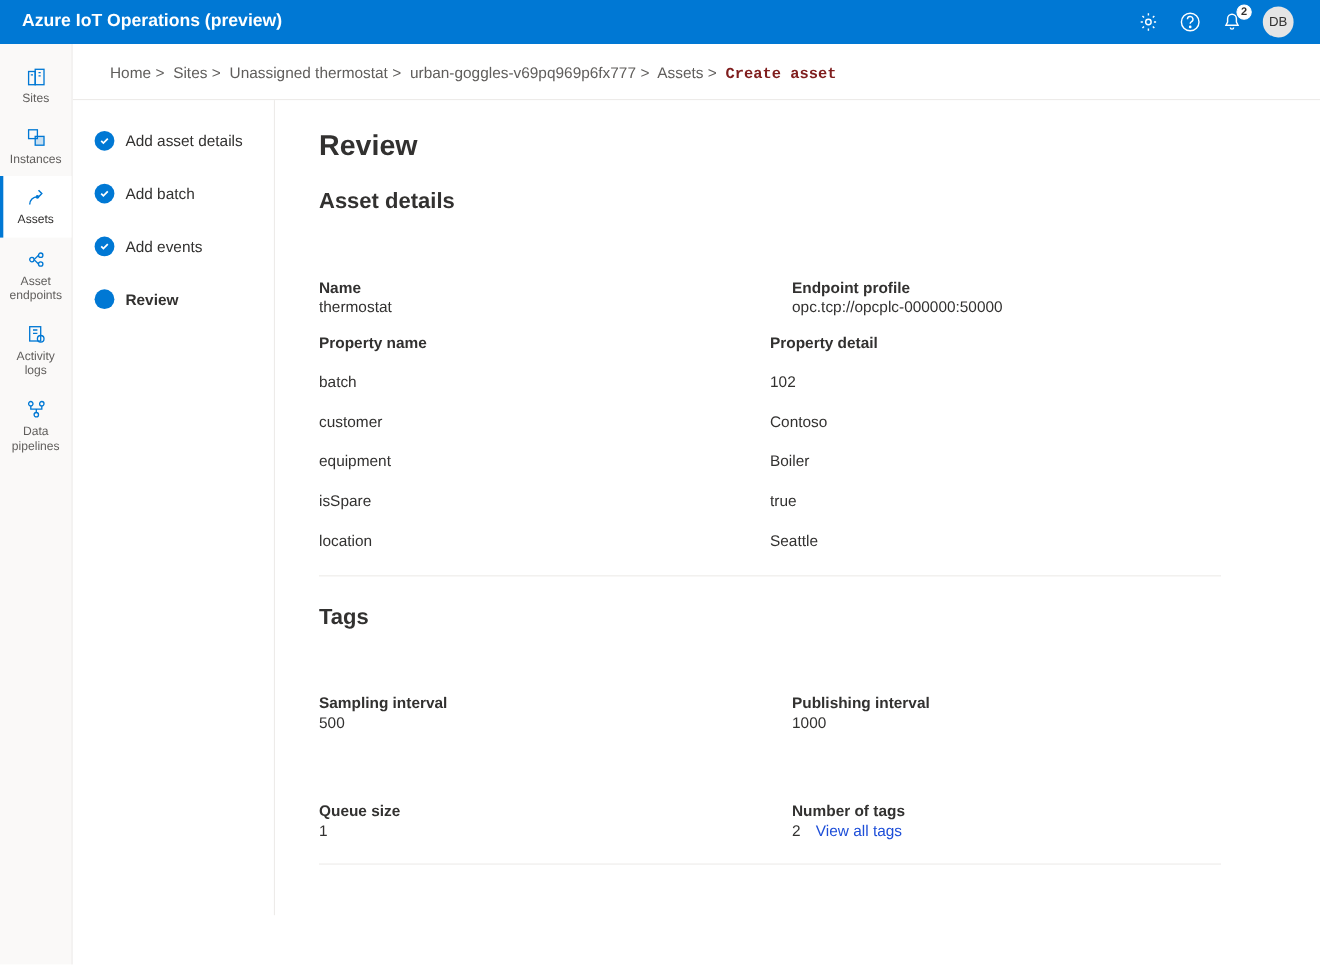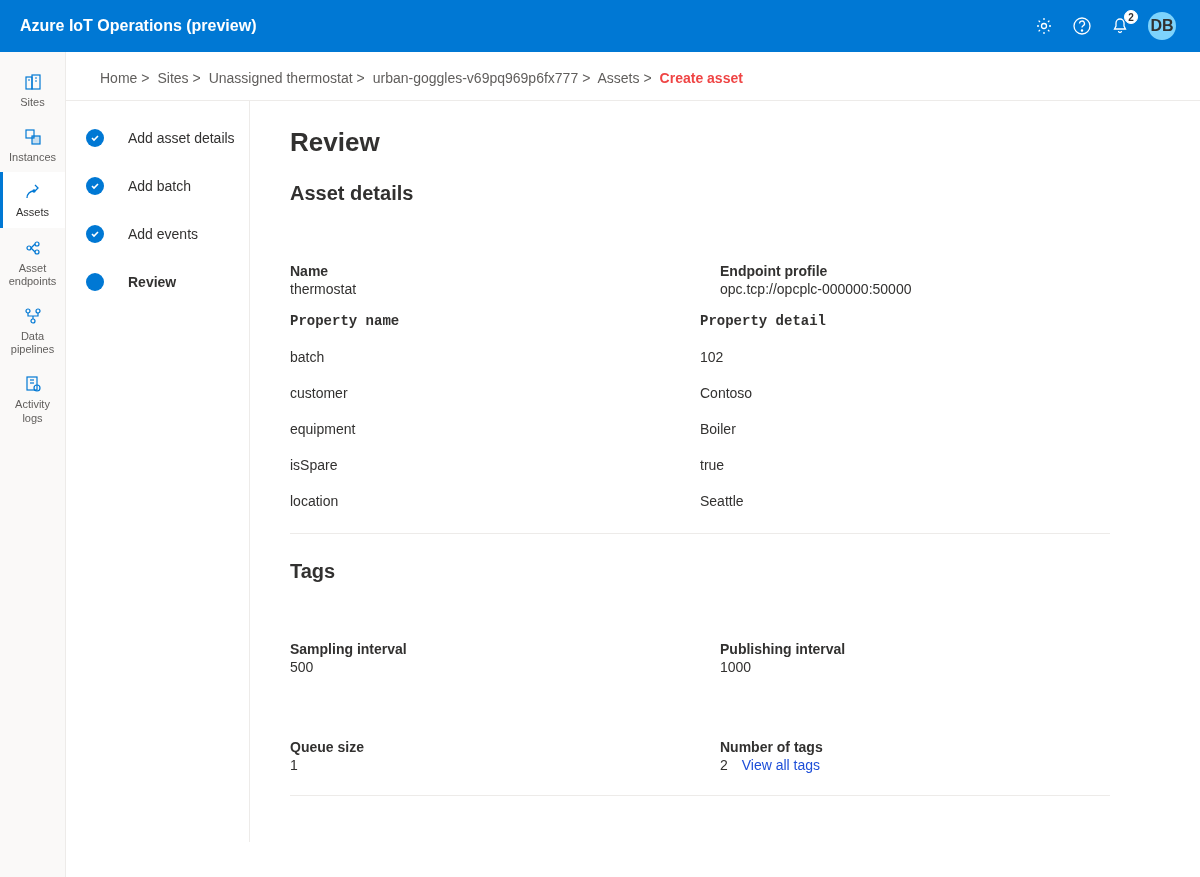--- a/index.html
+++ b/index.html
@@ -1,52 +1,52 @@
 <!DOCTYPE html>
 <html><head>
 <meta charset="utf-8">
 <style>
   * { box-sizing: border-box; margin: 0; padding: 0; }
   html, body { height: 100%; font-family: "Segoe UI", -apple-system, BlinkMacSystemFont, sans-serif; font-size: 14px; color: #323130; background: #fff; }
   .app { display: flex; flex-direction: column; height: 100vh; width: 100vw; overflow: hidden; }
-  .topbar { height: 52px; background: #0078d4; color: #fff; display: flex; align-items: center; padding: 0 24px 0 20px; }
+  .topbar { height: 40px; background: #0078d4; color: #fff; display: flex; align-items: center; padding: 0 24px 0 20px; }
   .topbar-title { font-size: 16px; font-weight: 600; flex: 1; }
   .topbar-right { display: flex; align-items: center; gap: 18px; }
   .topbar-icon { width: 20px; height: 20px; display: flex; align-items: center; justify-content: center; cursor: pointer; }
   .notif-wrap { position: relative; }
   .notif-badge { position: absolute; top: -6px; right: -8px; background: #fff; color: #323130; font-size: 10px; border-radius: 8px; min-width: 14px; height: 14px; display: flex; align-items: center; justify-content: center; padding: 0 3px; font-weight: 600; border: 1px solid #fff; }
-  .avatar { width: 28px; height: 28px; border-radius: 50%; background: #7dd3fc; color: #323130; display: flex; align-items: center; justify-content: center; font-size: 16px; font-weight: 700; }
+  .avatar { width: 28px; height: 28px; border-radius: 50%; background: #e5e5e5; color: #323130; display: flex; align-items: center; justify-content: center; font-size: 12px; font-weight: 400; }
   .body-row { flex: 1; display: flex; overflow: hidden; }
   .sidenav { width: 66px; background: #faf9f8; border-right: 1px solid #edebe9; display: flex; flex-direction: column; padding-top: 10px; }
   .sidenav-item { display: flex; flex-direction: column; align-items: center; justify-content: center; padding: 10px 4px 8px; font-size: 11px; color: #605e5c; cursor: pointer; line-height: 1.2; text-align: center; gap: 4px; }
   .sidenav-item.active { border-left: 3px solid #0078d4; background: #fff; color: #323130; margin-left: 0; padding-left: 1px; }
   .sidenav-item svg { width: 20px; height: 20px; }
   .sidenav-label { max-width: 60px; }
   .main { flex: 1; overflow-y: auto; }
   .breadcrumb { padding: 18px 34px 14px; font-size: 14px; color: #605e5c; border-bottom: 1px solid #edebe9; }
   .breadcrumb a { color: #605e5c; text-decoration: none; }
   .breadcrumb .sep { margin: 0 4px; }
-  .breadcrumb .current { color: #ef4444; font-weight: 600; }
+  .breadcrumb .current { color: #7f1d1d; font-weight: 600; font-family: Liberation Mono, monospace; }
   .content-row { display: flex; padding: 0; }
   .stepper { width: 184px; border-right: 1px solid #edebe9; padding: 28px 0 28px 20px; }
-  .step { display: flex; align-items: center; gap: 24px; margin-bottom: 30px; cursor: pointer; }
+  .step { display: flex; align-items: center; gap: 10px; margin-bottom: 30px; cursor: pointer; }
   .step .dot { width: 18px; height: 18px; border-radius: 50%; background: #0078d4; display: flex; align-items: center; justify-content: center; flex-shrink: 0; }
   .step .dot svg { width: 10px; height: 10px; }
   .step-label { font-size: 14px; color: #323130; }
   .step.current .step-label { font-weight: 600; }
   .panel { flex: 1; padding: 26px 40px 40px; max-width: 900px; }
   h1 { font-size: 26px; font-weight: 700; margin-bottom: 24px; }
   h2 { font-size: 20px; font-weight: 700; margin: 26px 0 16px; }
   h2:first-of-type { margin-top: 0; }
   .fields-grid { display: grid; grid-template-columns: 1fr 1fr; column-gap: 40px; row-gap: 22px; margin-bottom: 6px; }
   .field-label { font-weight: 600; font-size: 14px; margin-bottom: 2px; margin-top: 42px; }
   .field-value { font-size: 14px; color: #323130; }
   .full-span { grid-column: 1 / -1; }
   .prop-table { width: 100%; border-collapse: collapse; margin-top: 4px; }
-  .prop-table th { text-align: left; font-weight: 600; font-size: 14px; padding: 10px 0; font-family: Liberation Mono, monospace; }
+  .prop-table th { text-align: left; font-weight: 600; font-size: 14px; padding: 10px 0; }
   .prop-table td { padding: 10px 0; font-size: 14px; }
   .prop-table tbody tr:last-child td { padding-bottom: 18px; }
   hr.sep-line { border: none; border-top: 1px solid #edebe9; margin: 6px 0 6px; }
   .link { color: #1d4ed8; cursor: pointer; padding-left: 10px; }
 </style>
 </head>
 <body>
 
 <div class="app">
   <div class="topbar">
@@ -107,35 +107,35 @@
             <circle cx="6" cy="10" r="2"></circle>
             <circle cx="14" cy="6" r="2"></circle>
             <circle cx="14" cy="14" r="2"></circle>
             <line x1="8" y1="10" x2="12" y2="6"></line>
             <line x1="8" y1="10" x2="12" y2="14"></line>
           </svg>
         <span class="sidenav-label">Asset endpoints</span>
       </div>
       <div class="sidenav-item">
         <svg viewBox="0 0 20 20" fill="none" stroke="#0078d4" stroke-width="1.2">
+            <rect x="4" y="3" width="10" height="13"></rect>
+            <line x1="7" y1="6" x2="11" y2="6"></line>
+            <line x1="7" y1="9" x2="11" y2="9"></line>
+            <circle cx="14" cy="14" r="3"></circle>
+          </svg>
+        <span class="sidenav-label">Activity logs</span>
+      </div>
+      <div class="sidenav-item">
+        <svg viewBox="0 0 20 20" fill="none" stroke="#0078d4" stroke-width="1.2">
             <circle cx="5" cy="5" r="2"></circle>
             <circle cx="15" cy="5" r="2"></circle>
             <circle cx="10" cy="15" r="2"></circle>
             <path d="M5 7v3h10V7M10 10v3"></path>
           </svg>
         <span class="sidenav-label">Data pipelines</span>
-      </div>
-      <div class="sidenav-item">
-        <svg viewBox="0 0 20 20" fill="none" stroke="#0078d4" stroke-width="1.2">
-            <rect x="4" y="3" width="10" height="13"></rect>
-            <line x1="7" y1="6" x2="11" y2="6"></line>
-            <line x1="7" y1="9" x2="11" y2="9"></line>
-            <circle cx="14" cy="14" r="3"></circle>
-          </svg>
-        <span class="sidenav-label">Activity logs</span>
       </div>
     </div>
 
     <div class="main">
       <div class="breadcrumb">
         <a>Home</a><span class="sep">&gt;</span>
         <a>Sites</a><span class="sep">&gt;</span>
         <a>Unassigned thermostat</a><span class="sep">&gt;</span>
         <a>urban-goggles-v69pq969p6fx777</a><span class="sep">&gt;</span>
         <a>Assets</a><span class="sep">&gt;</span>

